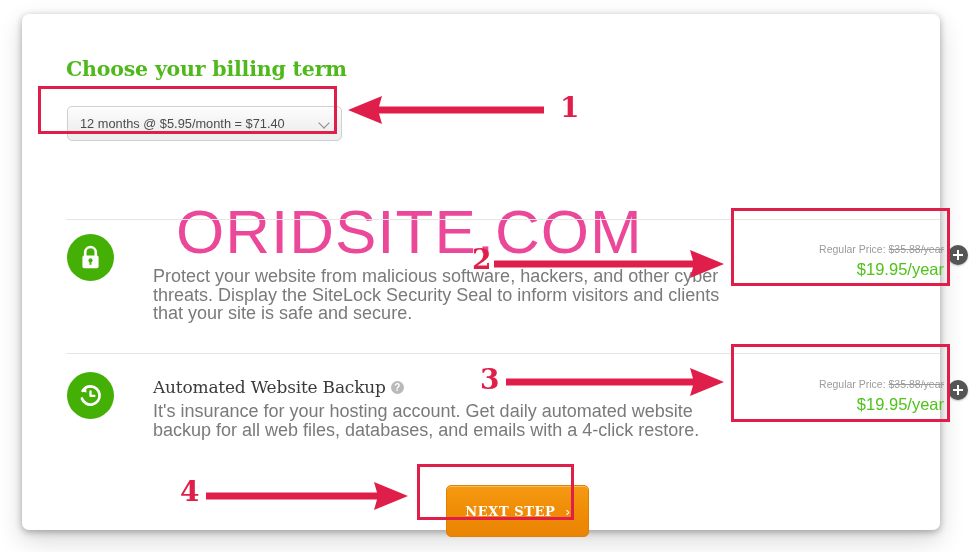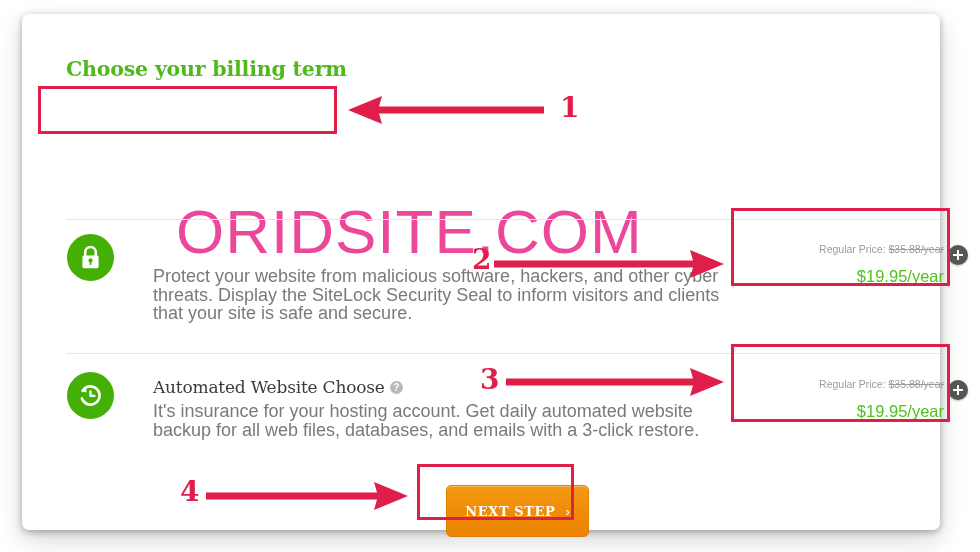--- a/index.html
+++ b/index.html
@@ -178,21 +178,21 @@
     white-space: nowrap;
     line-height: 14px;
   }
   .reg-price s { text-decoration: line-through; }
   .sale-price {
     font-family: "Liberation Sans", sans-serif;
     font-size: 16.5px;
     color: #4fc319;
     white-space: nowrap;
     line-height: 21px;
-    margin-top: 10px;
+    margin-top: 3px;
   }
 
   .plus-btn {
     position: absolute;
     width: 20px; height: 20px;
     border-radius: 50%;
     background: #555555;
     display: flex;
     align-items: center;
     justify-content: center;
@@ -275,20 +275,24 @@
 <div id="stage">
 
   <div class="page-card">
 
     <div class="watermark">ORIDSITE.COM</div>
 
     <div class="content">
 
       <div class="section-heading" id="h-billing">Choose your billing term</div>
 
+      <div class="billing-select" id="billing-select">
+        <span class="label">12 months @ $5.95/month = $71.40</span>
+        <span class="chev"></span>
+      </div>
 
 
       <div class="divider" id="div-1"></div>
       <div class="divider" id="div-2"></div>
 
       <div class="prod-icon" id="icon-sitelock">
         <svg width="25" height="27" viewBox="0 0 25 27" aria-hidden="true">
           <path d="M7.2 12V8.3a5.3 5.3 0 0 1 10.6 0V12" fill="none" stroke="#ffffff" stroke-width="2.6"></path>
           <rect x="4.4" y="11.6" width="16.2" height="12.6" rx="1.8" fill="#ffffff"></rect>
           <circle cx="12.5" cy="16.4" r="2.1" fill="#44b006"></circle>
@@ -308,23 +312,23 @@
 
       <div class="prod-icon" id="icon-backup">
         <svg width="27" height="27" viewBox="0 0 27 27" aria-hidden="true">
           <path d="M13.5 4.4a9.1 9.1 0 1 1-8.6 12.1" fill="none" stroke="#ffffff" stroke-width="2.7" stroke-linecap="round"></path>
           <path d="M13.5 4.4 A9.1 9.1 0 0 0 5.6 8.9" fill="none" stroke="#ffffff" stroke-width="2.7" stroke-linecap="round"></path>
           <path d="M8.9 5.0 L4.6 9.4 L9.6 10.4 Z" fill="#ffffff"></path>
           <path d="M13.5 9.3 v4.6 h3.9" fill="none" stroke="#ffffff" stroke-width="2.3" stroke-linecap="round" stroke-linejoin="round"></path>
         </svg>
       </div>
       <div class="prod-title" id="t-backup">
-        <span>Automated Website Choose</span><span class="help-icon">?</span>
-      </div>
-      <div class="prod-desc" id="d-backup">It's insurance for your hosting account. Get daily automated website backup for all web files, databases, and emails with a 3-click restore.</div>
+        <span>Automated Website Backup</span><span class="help-icon">?</span>
+      </div>
+      <div class="prod-desc" id="d-backup">It's insurance for your hosting account. Get daily automated website backup for all web files, databases, and emails with a 4-click restore.</div>
 
       <div class="price-block" id="p-backup">
         <div class="reg-price">
           <span>Regular Price:</span>
           <s>$35.88/year</s>
         </div>
         <div class="sale-price">$19.95/year</div>
       </div>
       <div class="plus-btn" id="plus-backup"></div>
 

